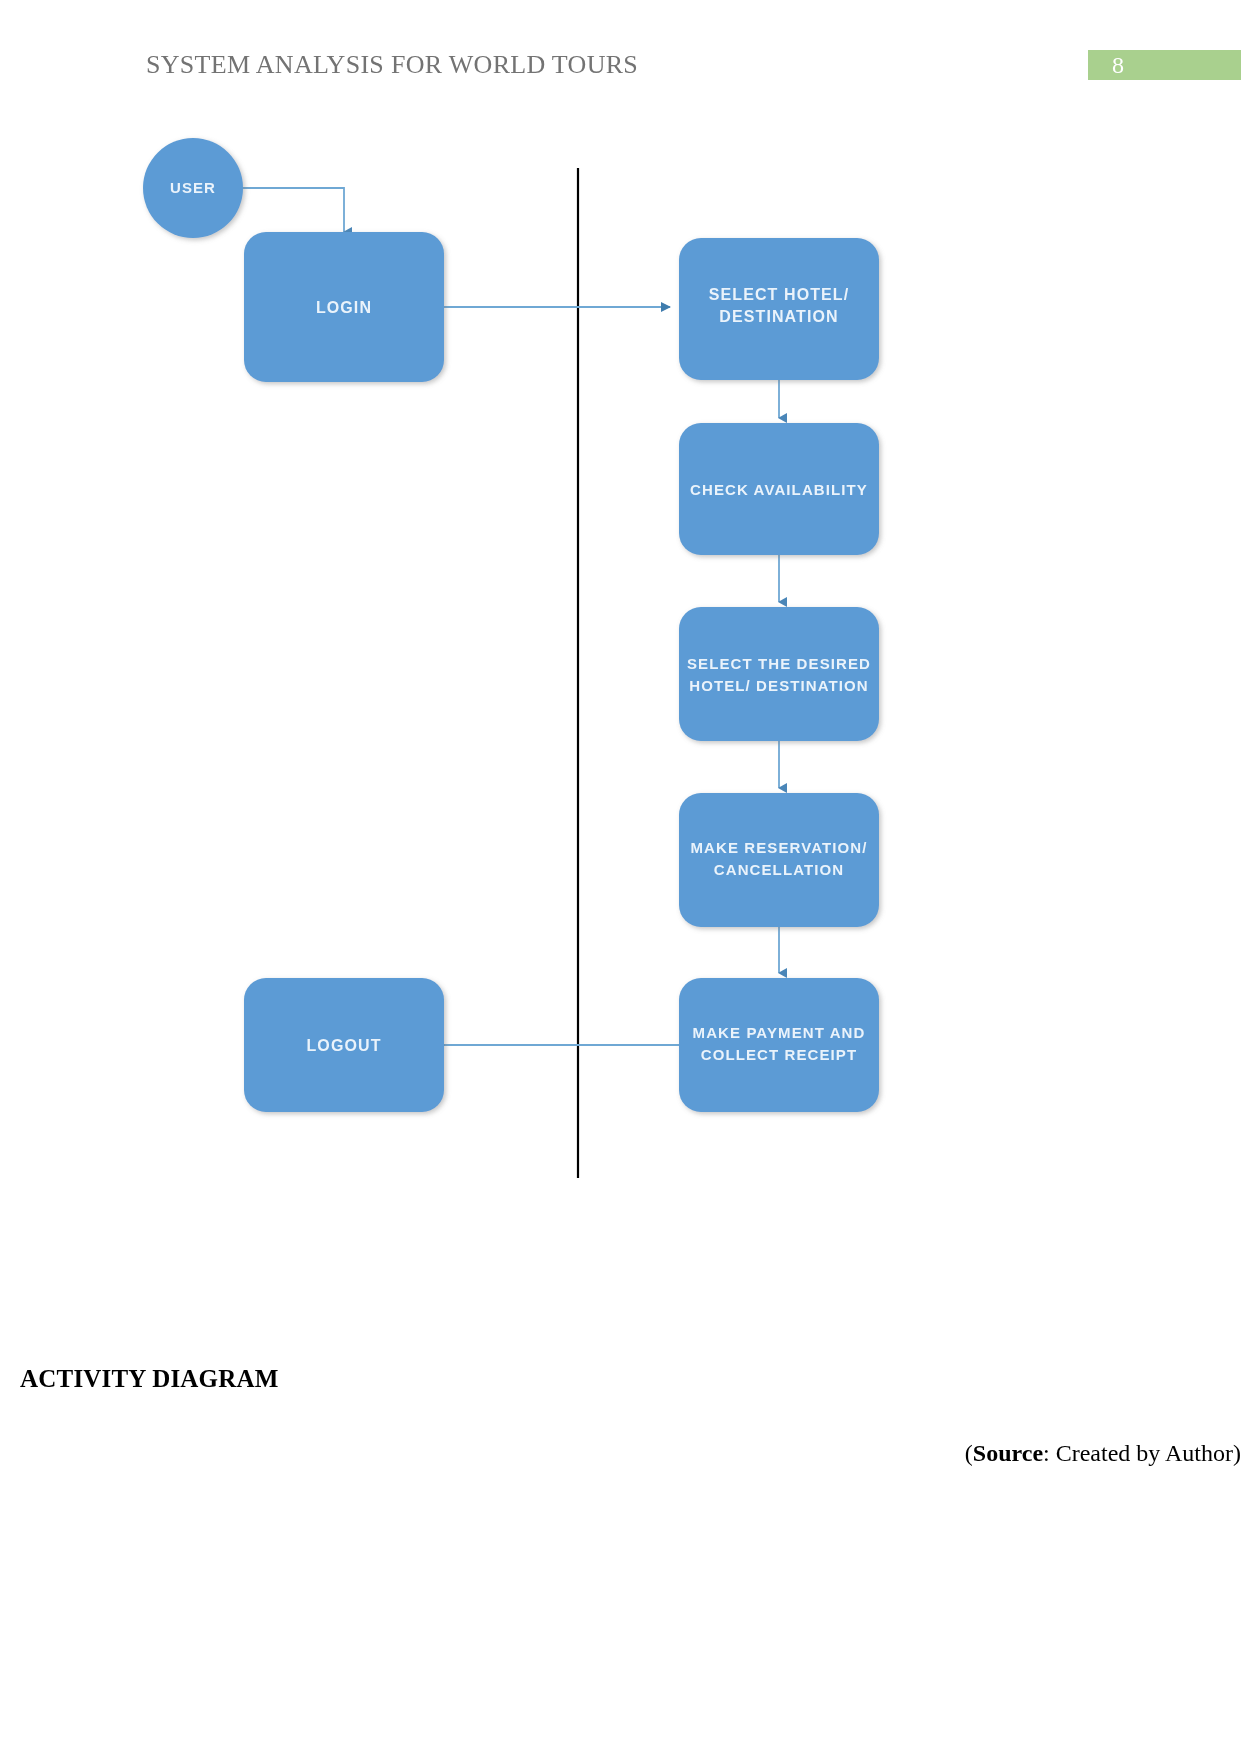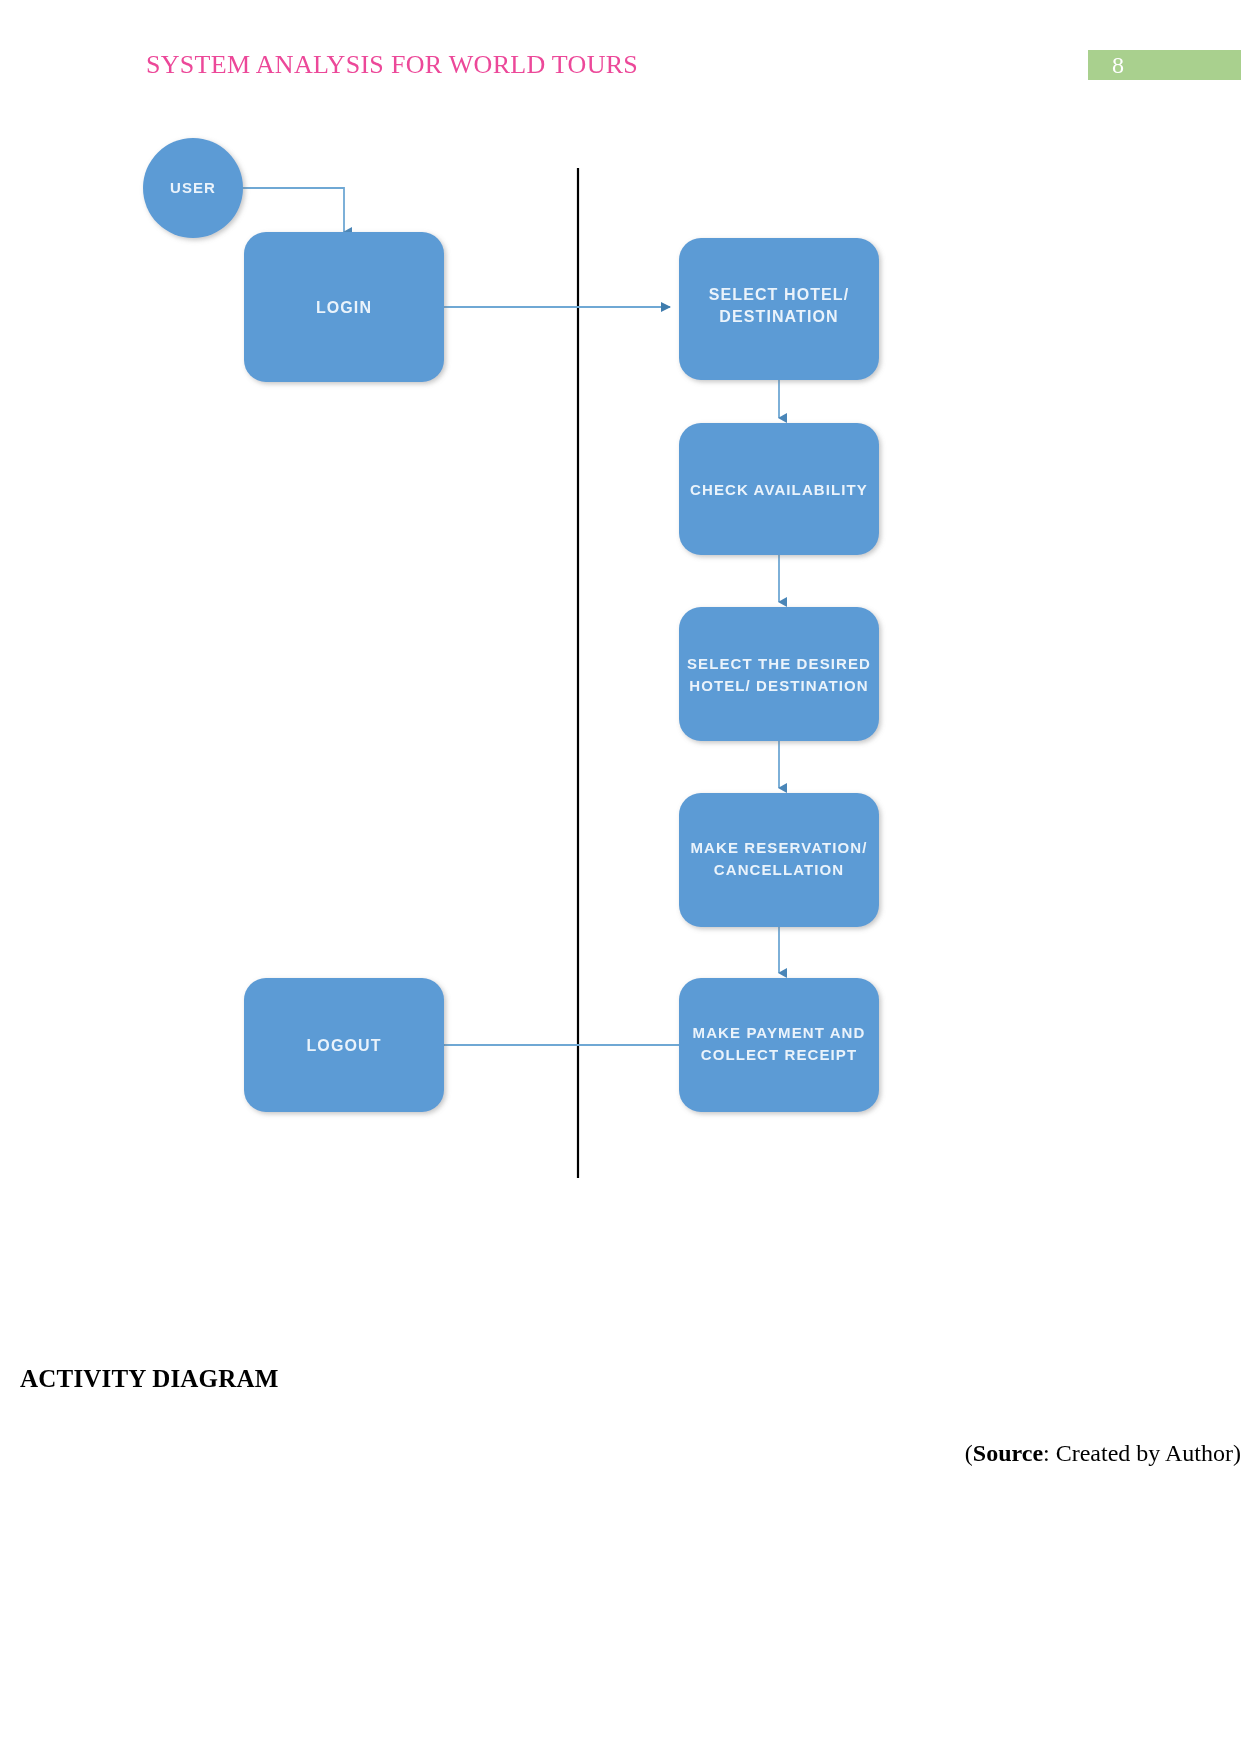--- a/index.html
+++ b/index.html
@@ -11,21 +11,21 @@
     overflow:hidden;
   }
 
   
   #page-header {
     position:absolute; left:0; top:0; width:1241px; height:110px;
   }
   #header-title {
     position:absolute; left:146px; top:50px;
     font-family:"Liberation Serif", serif;
-    font-size:26px; color:#ec4899; letter-spacing:.3px;
+    font-size:26px; color:#737373; letter-spacing:.3px;
     white-space:nowrap;
   }
   #page-number-band {
     position:absolute; left:1088px; top:50px;
     width:153px; height:30px;
     background:#a9d08e;
   }
   #page-number-band .num {
     position:absolute; left:0; top:0; width:60px; height:30px;
     display:flex; align-items:center; justify-content:center;

